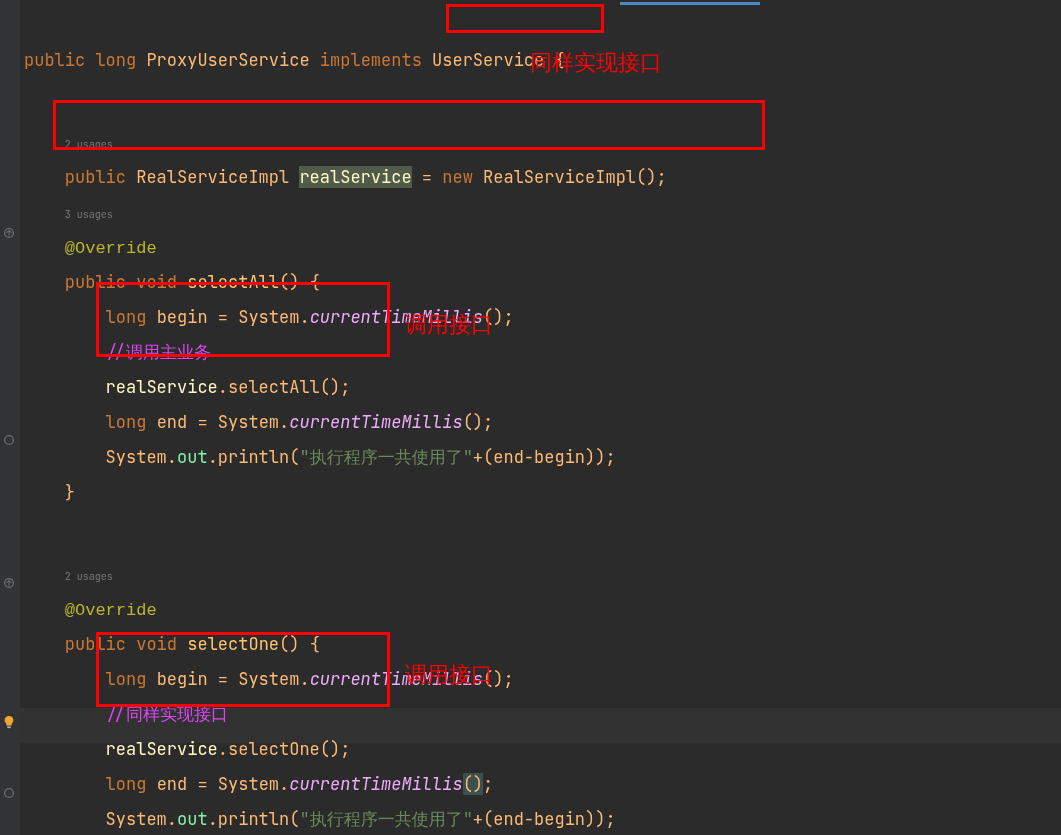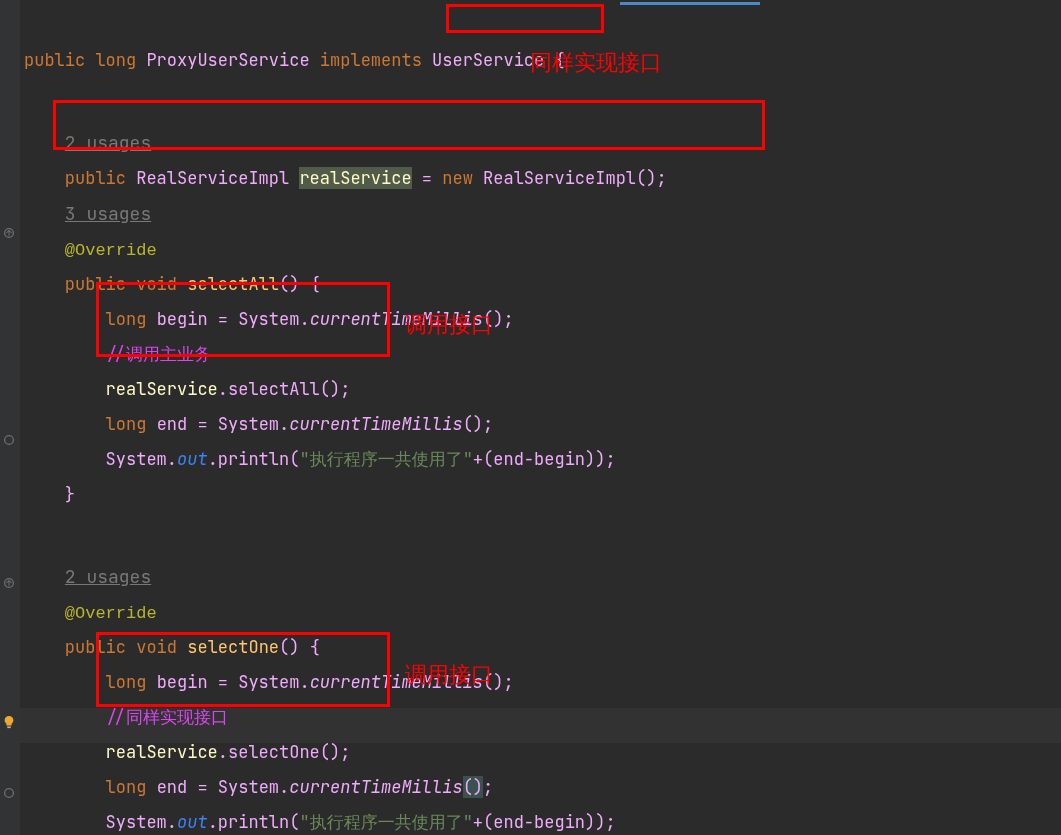--- a/index.html
+++ b/index.html
@@ -34,26 +34,26 @@
       position: absolute;
       left: 24px;
       top: 8px;
       white-space: pre;
       line-height: 35px;
     }
     .kw { color: #cc7832; }
     .method { color: #ffc66d; }
     .methodItalic { color: #f0abfc; font-style: italic; }
     .field { color: #fef9c3; }
-    .fieldItalic { color: #3b82f6; font-style: italic; }
+    .fieldItalic { color: #86efac; }
     .string { color: #6a8759; }
     .comment { color: #d946ef; }
     .annotation { color: #bbb529; font-family: Liberation Mono, monospace; }
-    .usages { color: #787878; font-size: 18px; text-decoration: underline; }
-    .plain { color: #f0abfc; }
+    .usages { color: #787878; font-size: 10px; }
+    .plain { color: #fdba74; }
     .highlight-bg { background: #515b4a; }
     .caret-bg { background: #3b514d; }
     .tab-underline {
       position: absolute;
       top: 2px;
       left: 620px;
       width: 140px;
       height: 3px;
       background: #4a88c7;
     }

